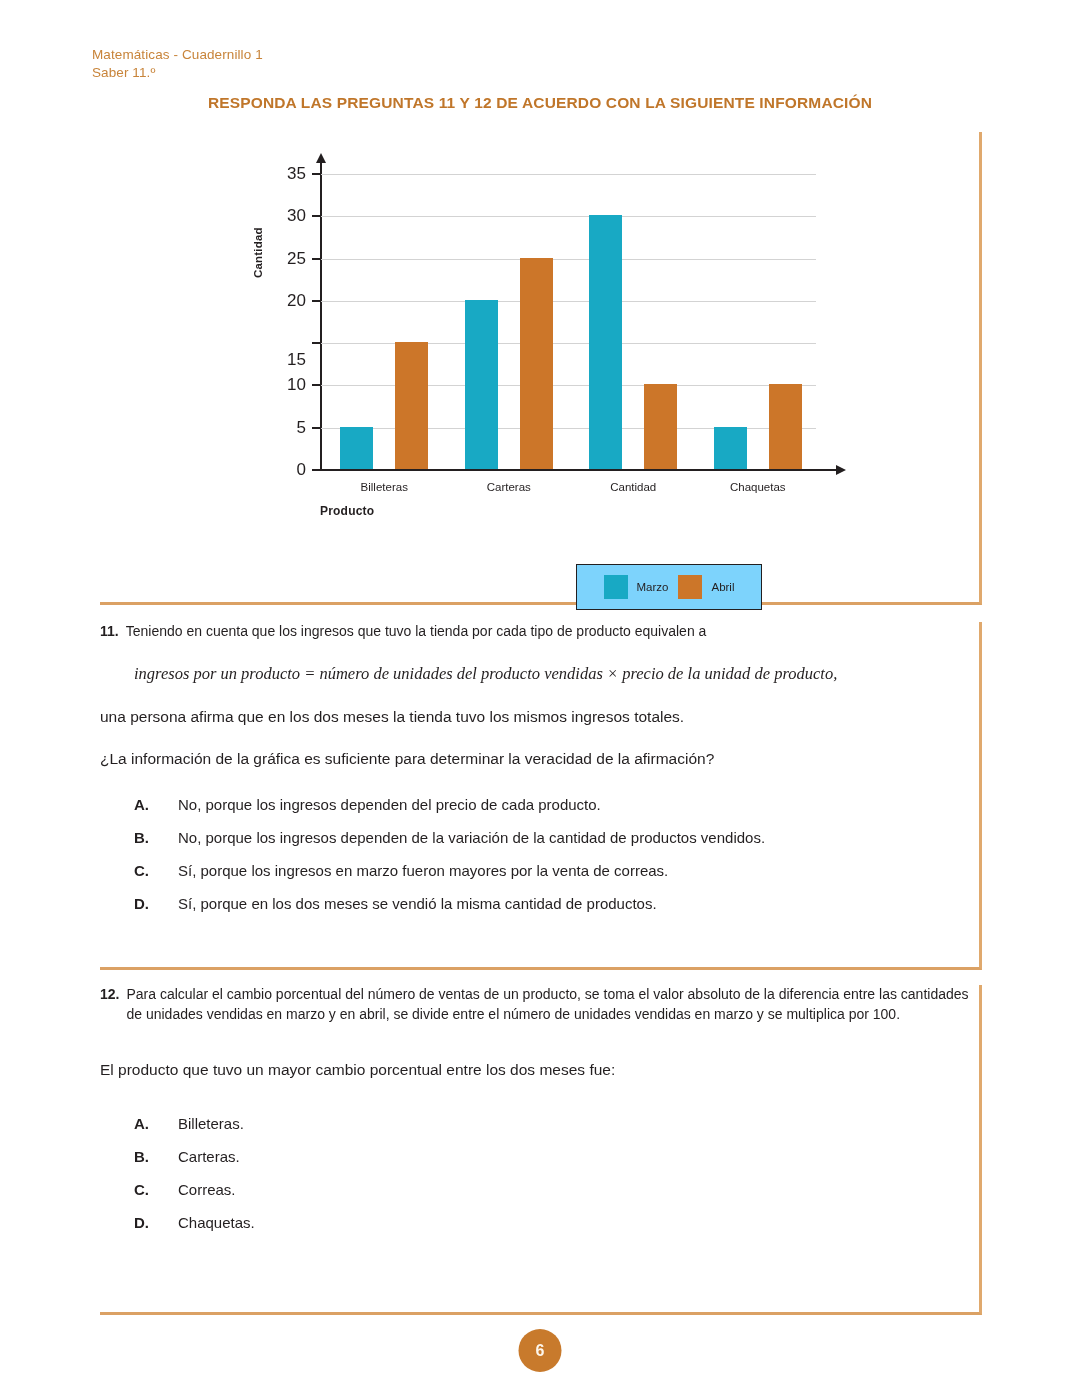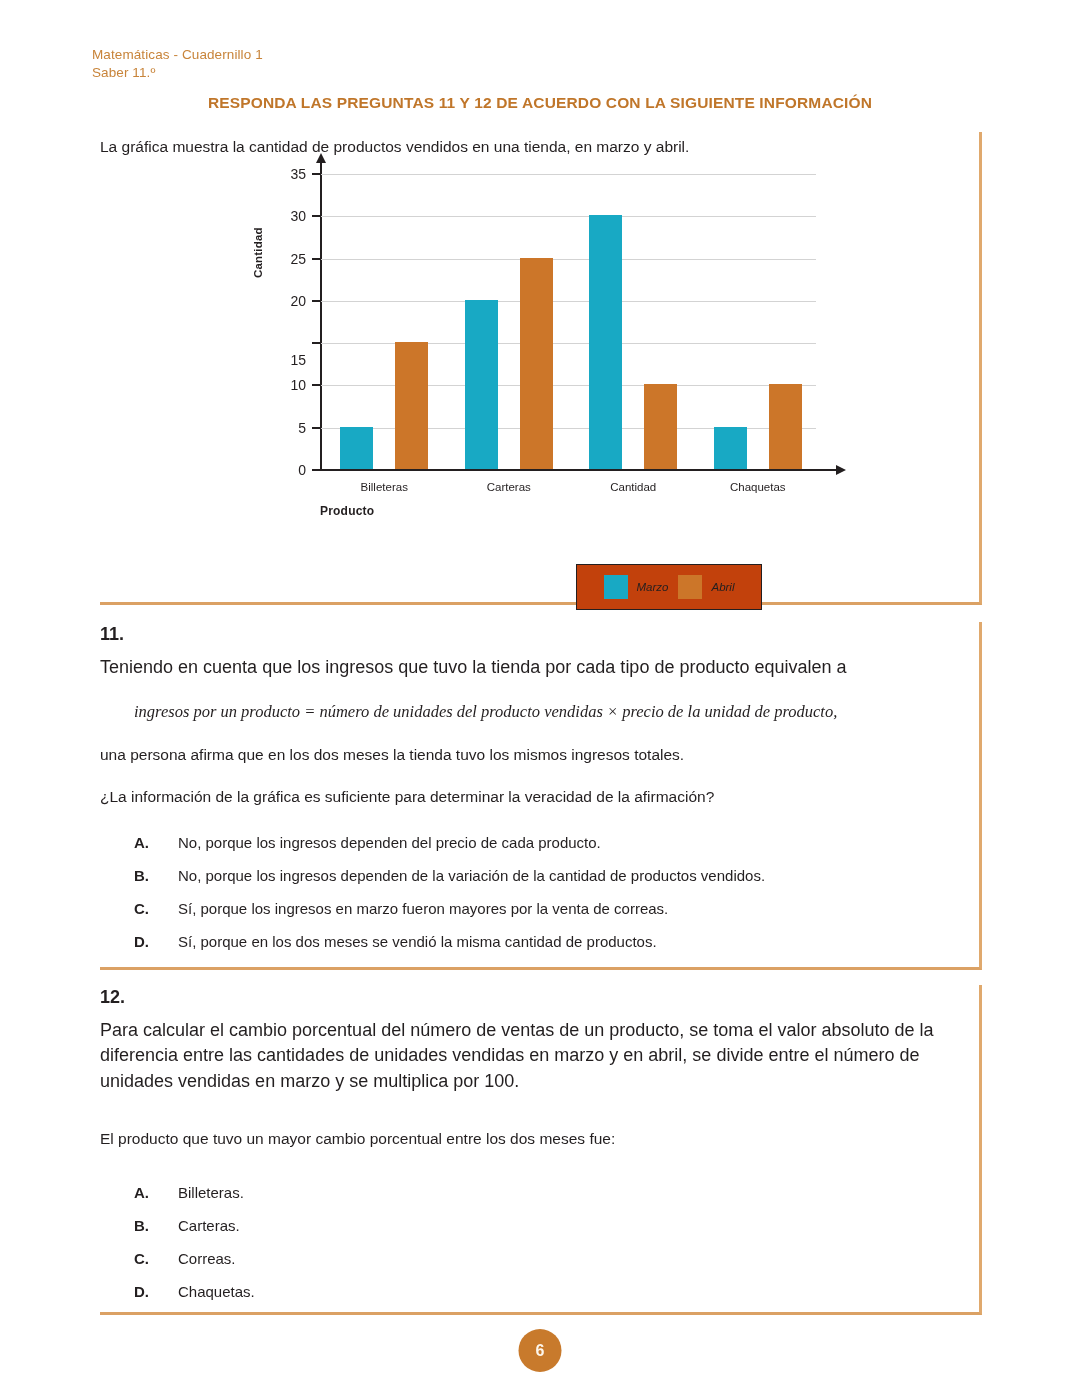--- a/index.html
+++ b/index.html
@@ -100,21 +100,21 @@
   .tickmark {
     position: absolute;
     left: -8px;
     width: 9px;
     height: 2px;
     background: #231f20;
   }
   .ytick-label {
     position: absolute;
     right: calc(100% + 14px);
-    font-size: 14px;
+    font-size: 17px;
     color: #231f20;
     transform: translateY(-50%);
     white-space: nowrap;
   }
   .axis-y {
     position: absolute;
     left: 0;
     top: -12px;
     bottom: 0;
     width: 2px;
@@ -189,26 +189,25 @@
     letter-spacing: .2px;
   }
 
   .legend {
     position: absolute;
     left: 316px;
     top: 398px;
     width: 186px;
     height: 46px;
     border: 1.5px solid #231f20;
-    background: #c2410c;
+    background: #7dd3fc;
     display: flex;
     align-items: center;
     justify-content: center;
     gap: 10px;
-    font-style: italic;
   }
   .legend-item {
     display: flex;
     align-items: center;
     gap: 9px;
   }
   .legend-swatch {
     width: 24px;
     height: 24px;
   }
@@ -224,23 +223,22 @@
     border-right: 3px solid #e0a96d;
     border-bottom: 3px solid #dba164;
   }
   #q11-block { top: 622px; height: 348px; }
   #q12-block { top: 985px; height: 330px; }
 
   .q-head {
     display: flex;
     align-items: flex-start;
     gap: 7px;
-    font-size: 18px;
+    font-size: 14px;
     line-height: 1.42;
-    flex-direction: column;
   }
   .q-num {
     font-weight: bold;
     flex: 0 0 auto;
     padding-top: 0px;
   }
   .q-stem { flex: 1 1 auto; }
 
   .q-para {
     font-size: 15.5px;
@@ -299,21 +297,20 @@
 <div class="page">
 
   <div class="doc-header">
     <div>Matemáticas - Cuadernillo 1</div>
     <div>Saber 11.º</div>
   </div>
 
   <div class="instruction">RESPONDA LAS PREGUNTAS 11 Y 12 DE ACUERDO CON LA SIGUIENTE INFORMACIÓN</div>
 
   <div class="stimulus">
-    <div class="stimulus-text">La gráfica muestra la cantidad de productos vendidos en una tienda, en marzo y abril.</div>
 
     <div class="chart-wrap">
       <div class="ylabel">Cantidad</div>
 
       <div class="plot">
         <div class="axis-y"></div>
         <div class="axis-x"></div>
 
         <div id="grid-layer">
             <div class="tickmark" style="top: 295px;"></div>

